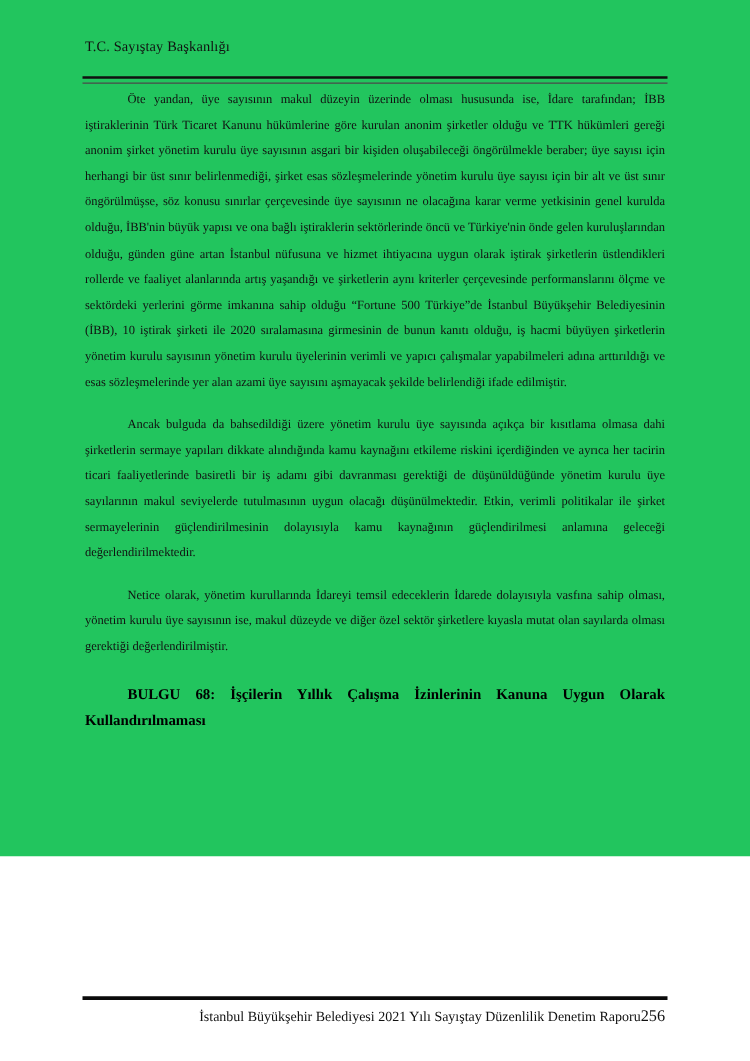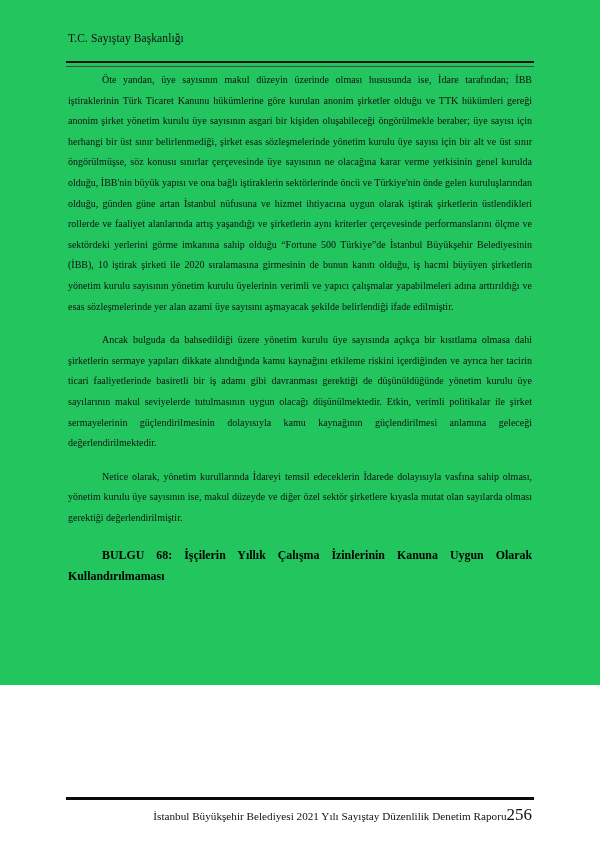--- a/index.html
+++ b/index.html
@@ -101,21 +101,21 @@
     display: flex;
     align-items: baseline;
     justify-content: flex-end;
   }
   .footer-text {
     font-size: 11.2px;
     color: #111111;
     white-space: nowrap;
   }
   .footer-page-number {
-    font-size: 17px;
+    font-size: 13px;
     color: #111111;
   }
 </style>
 </head>
 <body>
 
 <div class="page">
 
   <div class="page-header">
     <div class="page-header-text">T.C. Sayıştay Başkanlığı</div>

